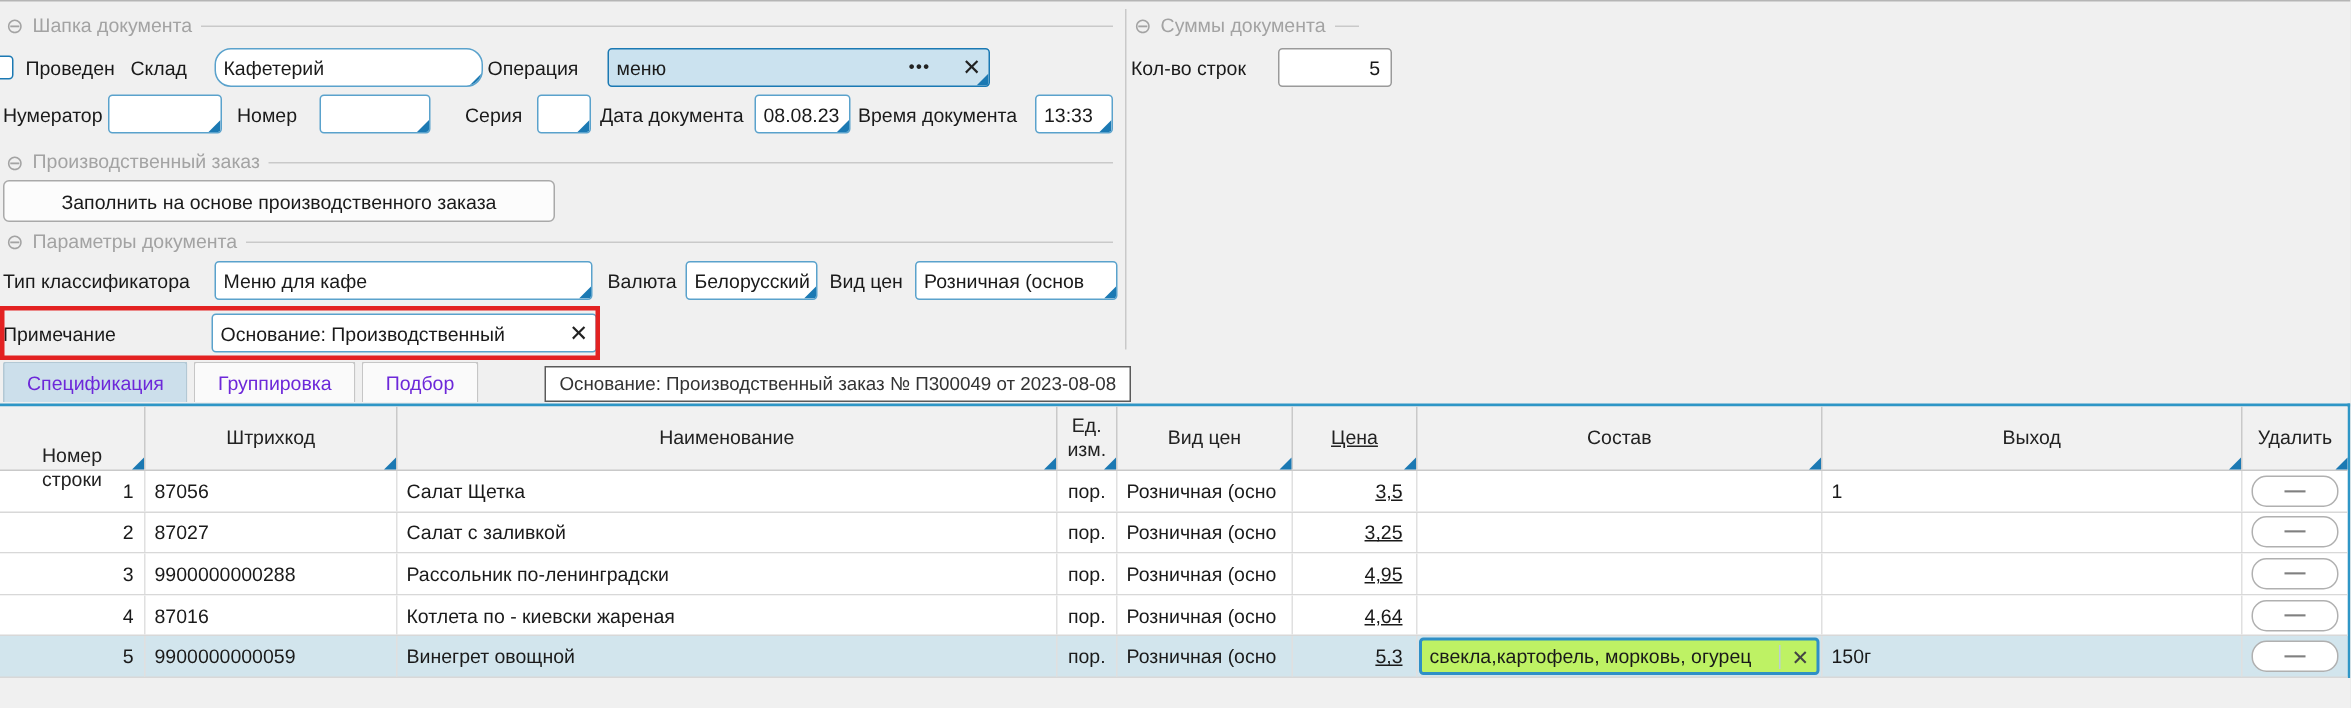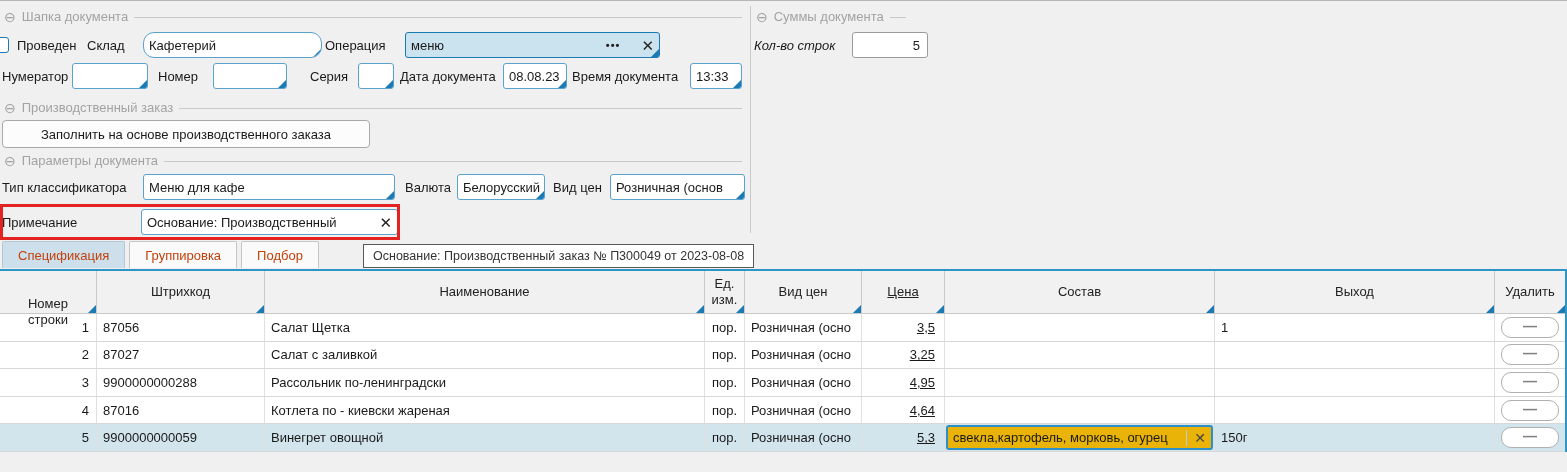--- a/index.html
+++ b/index.html
@@ -22,21 +22,21 @@
   .xicon{color:#222;font-size:15px;line-height:1;cursor:pointer;}
   .checkbox{position:absolute;left:-7px;top:36px;width:16px;height:16px;background:#fff;
     border:1px solid #1b79b3;border-radius:3px;box-sizing:border-box;}
   .btn{position:absolute;box-sizing:border-box;background:#fcfcfc;border:1px solid #a9a9a9;border-radius:4px;
     display:flex;align-items:center;justify-content:center;color:#1a1a1a;cursor:pointer;}
   .vdiv{position:absolute;left:750px;top:5px;width:1px;height:227px;background:#c9c9c9;}
   .redbox{position:absolute;left:0;top:203px;width:400px;height:36px;border:3px solid #e32222;
     box-sizing:border-box;pointer-events:none;z-index:6;}
   .tabs{position:absolute;left:2px;top:240px;height:27px;display:flex;gap:4px;z-index:2;}
   .tab{box-sizing:border-box;padding:0 15px;display:flex;align-items:center;background:#fafafa;
-    border:1px solid #c6c6c6;border-bottom:none;border-radius:2px 2px 0 0;color:#c2410c;cursor:pointer;}
+    border:1px solid #c6c6c6;border-bottom:none;border-radius:2px 2px 0 0;color:#6d28d9;cursor:pointer;}
   .tab.active{background:#ccdfeb;border-color:#b3c8d4;}
   .tooltip{position:absolute;left:363px;top:243px;height:24px;box-sizing:border-box;border:1px solid #5a5a5a;
     background:#fff;display:flex;align-items:center;padding:0 9px;font-size:12.5px;color:#333;
     z-index:7;white-space:nowrap;}
   .table{position:absolute;left:0;top:268px;width:1567px;box-sizing:border-box;
     border-top:2px solid #2e96c6;border-right:2px solid #2e96c6;background:#f0f0f0;}
   .thead{display:flex;height:43px;background:#f1f1f1;border-bottom:1px solid #c9c9c9;box-sizing:border-box;}
   .th{position:relative;box-sizing:border-box;display:flex;align-items:center;justify-content:center;
     text-align:center;border-right:1px solid #c9c9c9;color:#222;line-height:1.25;cursor:pointer;}
   .th:last-child{border-right:none;}
@@ -53,21 +53,21 @@
   .num{justify-content:flex-end;padding-right:7px;}
   .price{justify-content:flex-end;padding-right:9px;}
   .unit{justify-content:center;padding:0 2px;}
   .del{justify-content:center;padding:0;}
   .minus-btn{width:58px;height:21px;background:#fff;border:1px solid #b0b0b0;border-radius:10px;
     display:flex;align-items:center;justify-content:center;color:#808080;font-weight:700;
     font-size:14px;box-sizing:border-box;cursor:pointer;}
   .minus-glyph{margin-top:-3px;}
   .comp-cell{padding:0 1px;}
   .comp-input{box-sizing:border-box;width:100%;height:25px;border:2px solid #2e8fc6;border-radius:3px;
-    background:#eab308;display:flex;align-items:center;padding:0 5px;overflow:hidden;}
+    background:#bef264;display:flex;align-items:center;padding:0 5px;overflow:hidden;}
   .comp-x{color:#444;font-size:14px;border-left:1px solid #b9cdd9;padding-left:7px;margin-left:4px;cursor:pointer;}
 </style>
 </head>
 <body>
 
 <div class="screen">
 
   <div class="legend" style="left:4px;top:8px;width:738px;">
     <span class="cicon">⊖</span>
     <span>Шапка документа</span>
@@ -115,21 +115,21 @@
     <span>13:33</span>
     <span class="ddmark"></span>
   </div>
 
   <div class="vdiv"></div>
   <div class="legend" style="left:756px;top:8px;width:150px;">
     <span class="cicon">⊖</span>
     <span>Суммы документа</span>
     <span class="line"></span>
   </div>
-  <div class="lbl" style="left:754px;top:37px;font-style:italic;">Кол-во строк</div>
+  <div class="lbl" style="left:754px;top:37px;">Кол-во строк</div>
   <div class="inp gray right" style="left:852px;top:31px;width:76px;">
     <span>5</span>
   </div>
 
   <div class="legend" style="left:4px;top:99px;width:738px;">
     <span class="cicon">⊖</span>
     <span>Производственный заказ</span>
     <span class="line"></span>
   </div>
   <div class="btn" style="left:2px;top:119px;width:368px;height:28px;">

